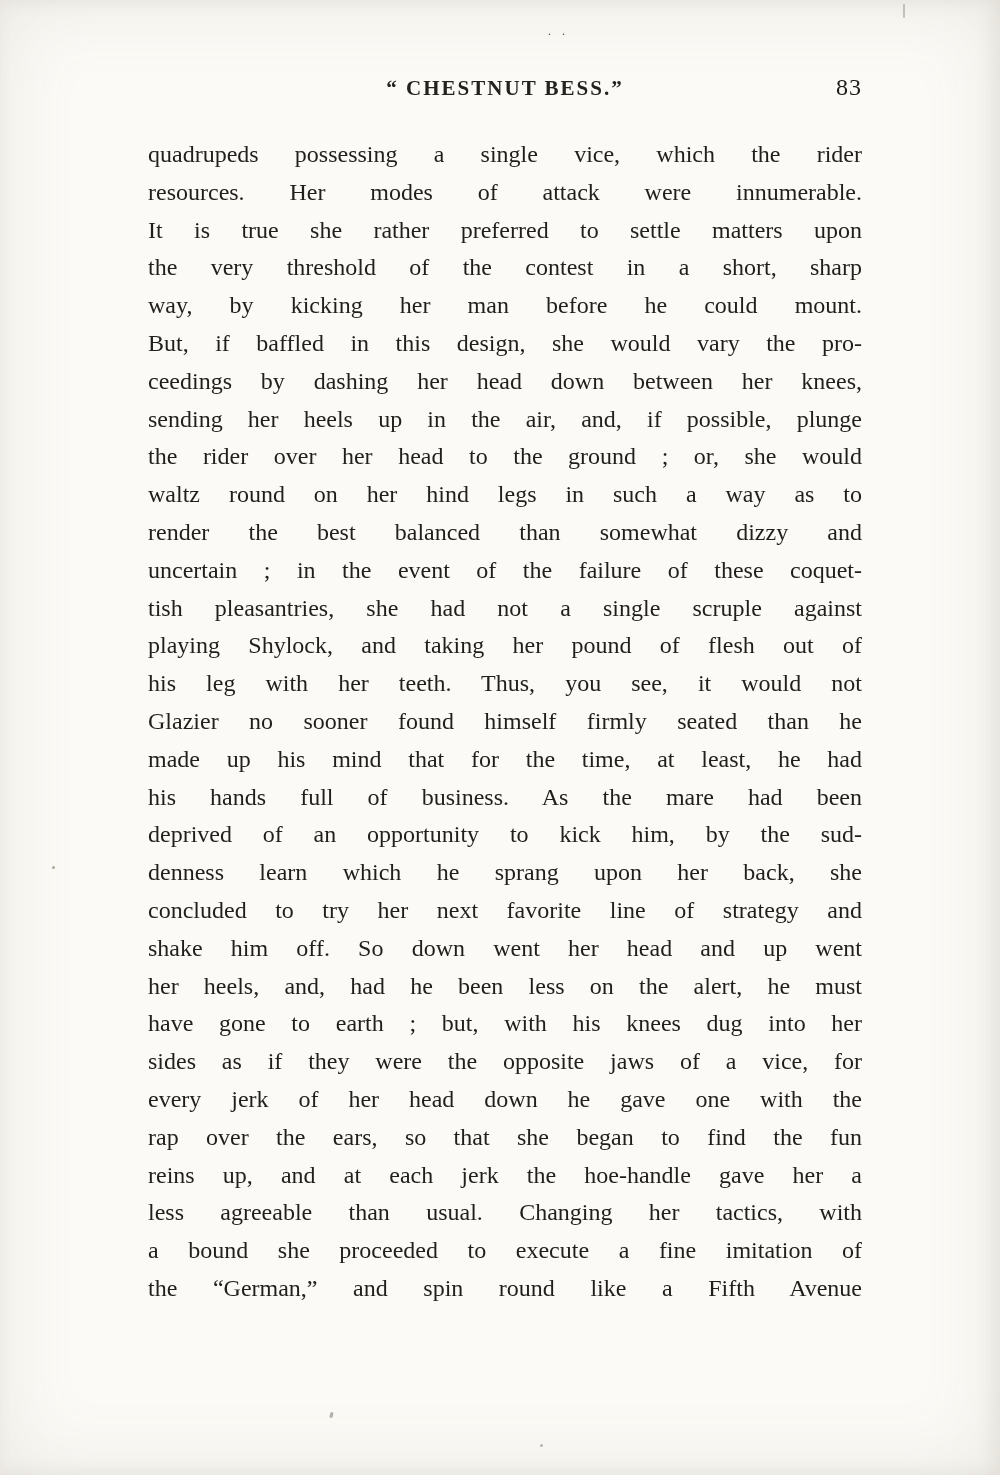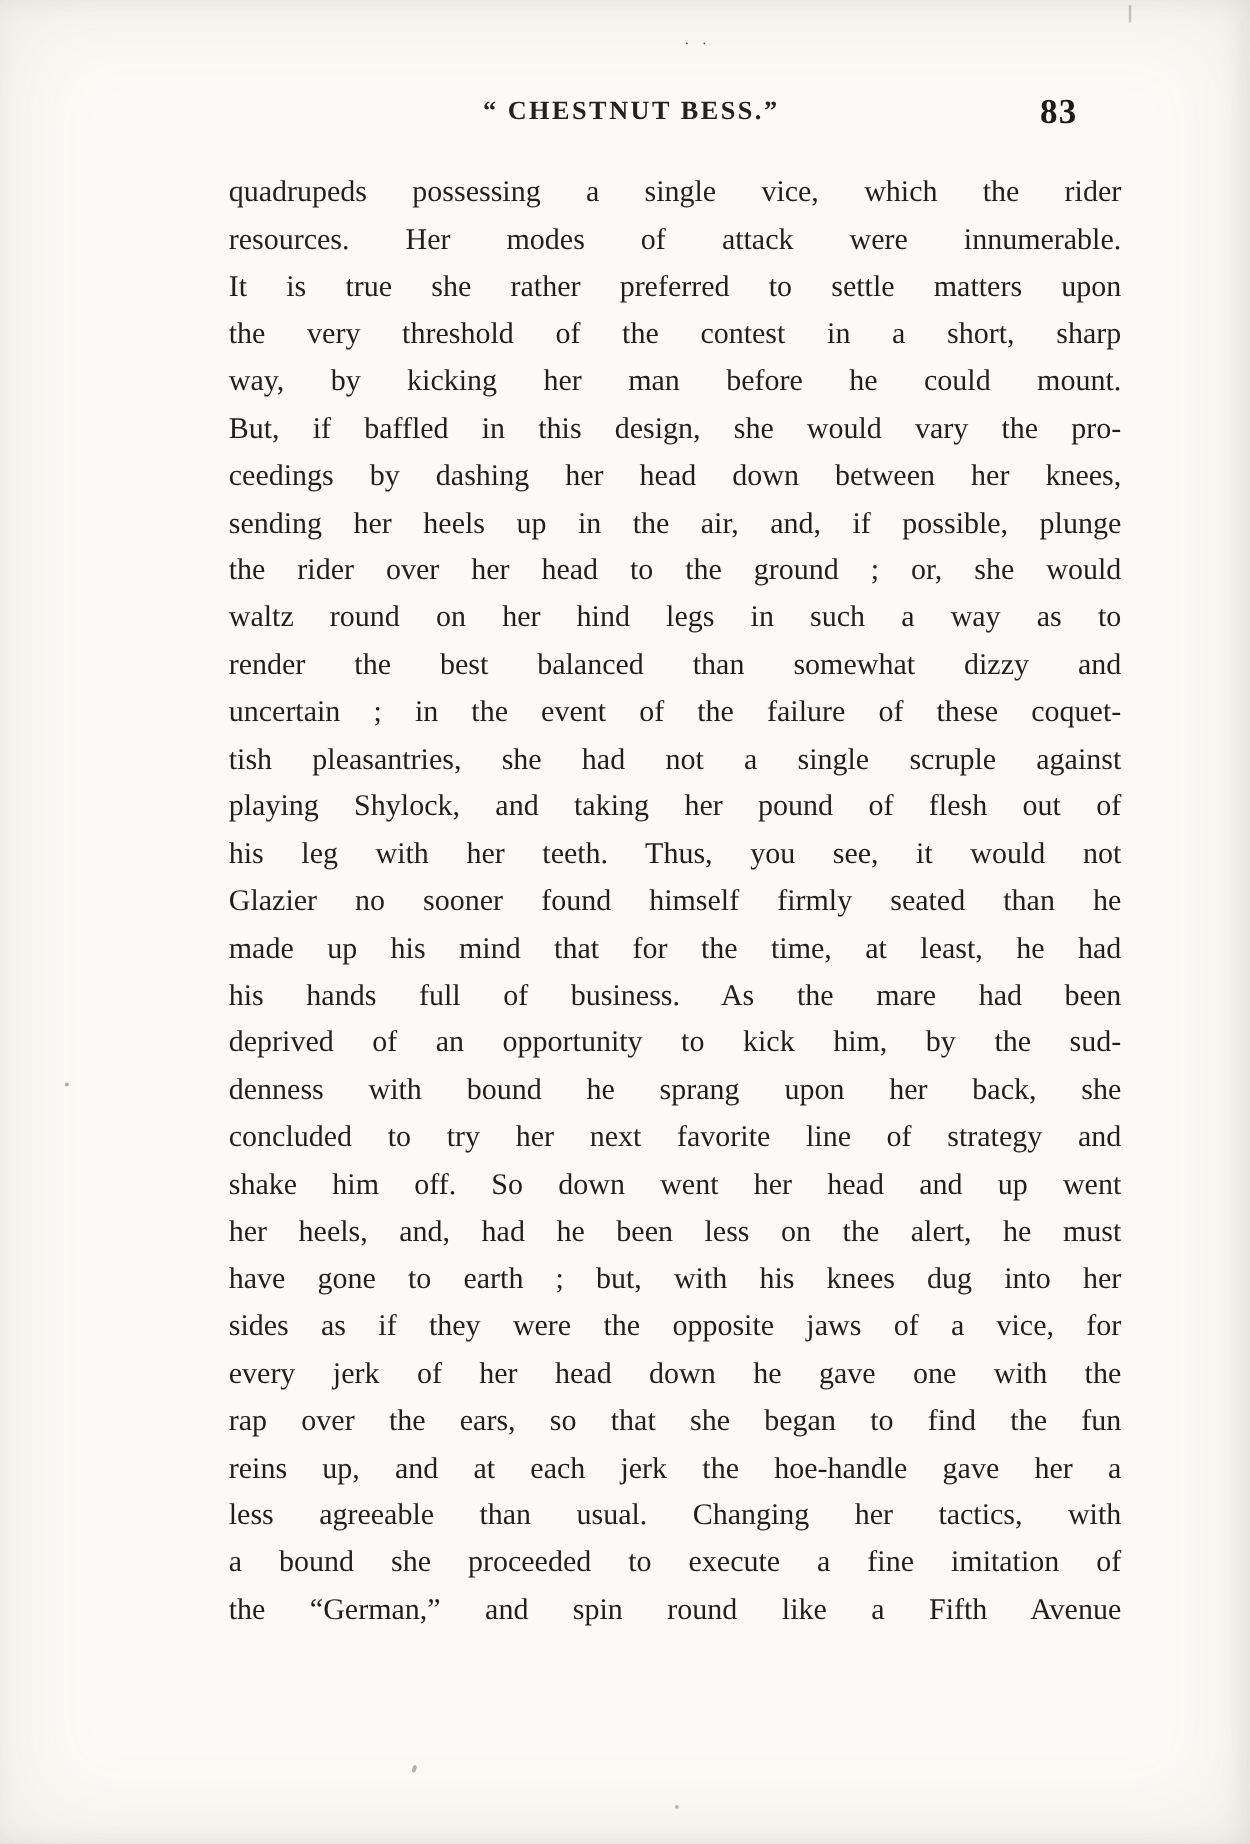--- a/index.html
+++ b/index.html
@@ -34,31 +34,30 @@
     text-align:center;
     font-weight:bold;
     font-size:21px;
     letter-spacing:2px;
     color:#232220;
   }
   .page-number{
     position:absolute;
     right:0;
     top:-2px;
-    font-size:28px;
-    font-weight:bold;
+    font-size:24px;
+    font-weight:normal;
     letter-spacing:1px;
     color:#1c1b19;
   }
   .page-body{
     position:absolute;
     top:136px;
     left:148px;
     width:714px;
-    margin-left:35px;
   }
   .text-line{
     font-size:24px;
     line-height:37.8px;
     height:37.8px;
     text-align:justify;
     text-align-last:justify;
     -moz-text-align-last:justify;
     white-space:normal;
     color:#201f1c;
@@ -108,21 +107,21 @@
       <div class="text-line"><span>waltz round on her hind legs in such a way as to</span></div>
       <div class="text-line"><span>render the best balanced than somewhat dizzy and</span></div>
       <div class="text-line"><span>uncertain ; in the event of the failure of these coquet-</span></div>
       <div class="text-line"><span>tish pleasantries, she had not a single scruple against</span></div>
       <div class="text-line"><span>playing Shylock, and taking her pound of flesh out of</span></div>
       <div class="text-line"><span>his leg with her teeth. Thus, you see, it would not</span></div>
       <div class="text-line"><span>Glazier no sooner found himself firmly seated than he</span></div>
       <div class="text-line"><span>made up his mind that for the time, at least, he had</span></div>
       <div class="text-line"><span>his hands full of business. As the mare had been</span></div>
       <div class="text-line"><span>deprived of an opportunity to kick him, by the sud-</span></div>
-      <div class="text-line"><span>denness with bound he sprang upon her back, she</span></div>
+      <div class="text-line"><span>denness learn which he sprang upon her back, she</span></div>
       <div class="text-line"><span>concluded to try her next favorite line of strategy and</span></div>
       <div class="text-line"><span>shake him off. So down went her head and up went</span></div>
       <div class="text-line"><span>her heels, and, had he been less on the alert, he must</span></div>
       <div class="text-line"><span>have gone to earth ; but, with his knees dug into her</span></div>
       <div class="text-line"><span>sides as if they were the opposite jaws of a vice, for</span></div>
       <div class="text-line"><span>every jerk of her head </span><span class="italic">down</span><span> he gave one with the</span></div>
       <div class="text-line"><span>rap over the ears, so that she began to find the fun</span></div>
       <div class="text-line"><span>reins </span><span class="italic">up</span><span>, and at each jerk the hoe-handle gave her a</span></div>
       <div class="text-line"><span>less agreeable than usual. Changing her tactics, with</span></div>
       <div class="text-line"><span>a bound she proceeded to execute a fine imitation of</span></div>

